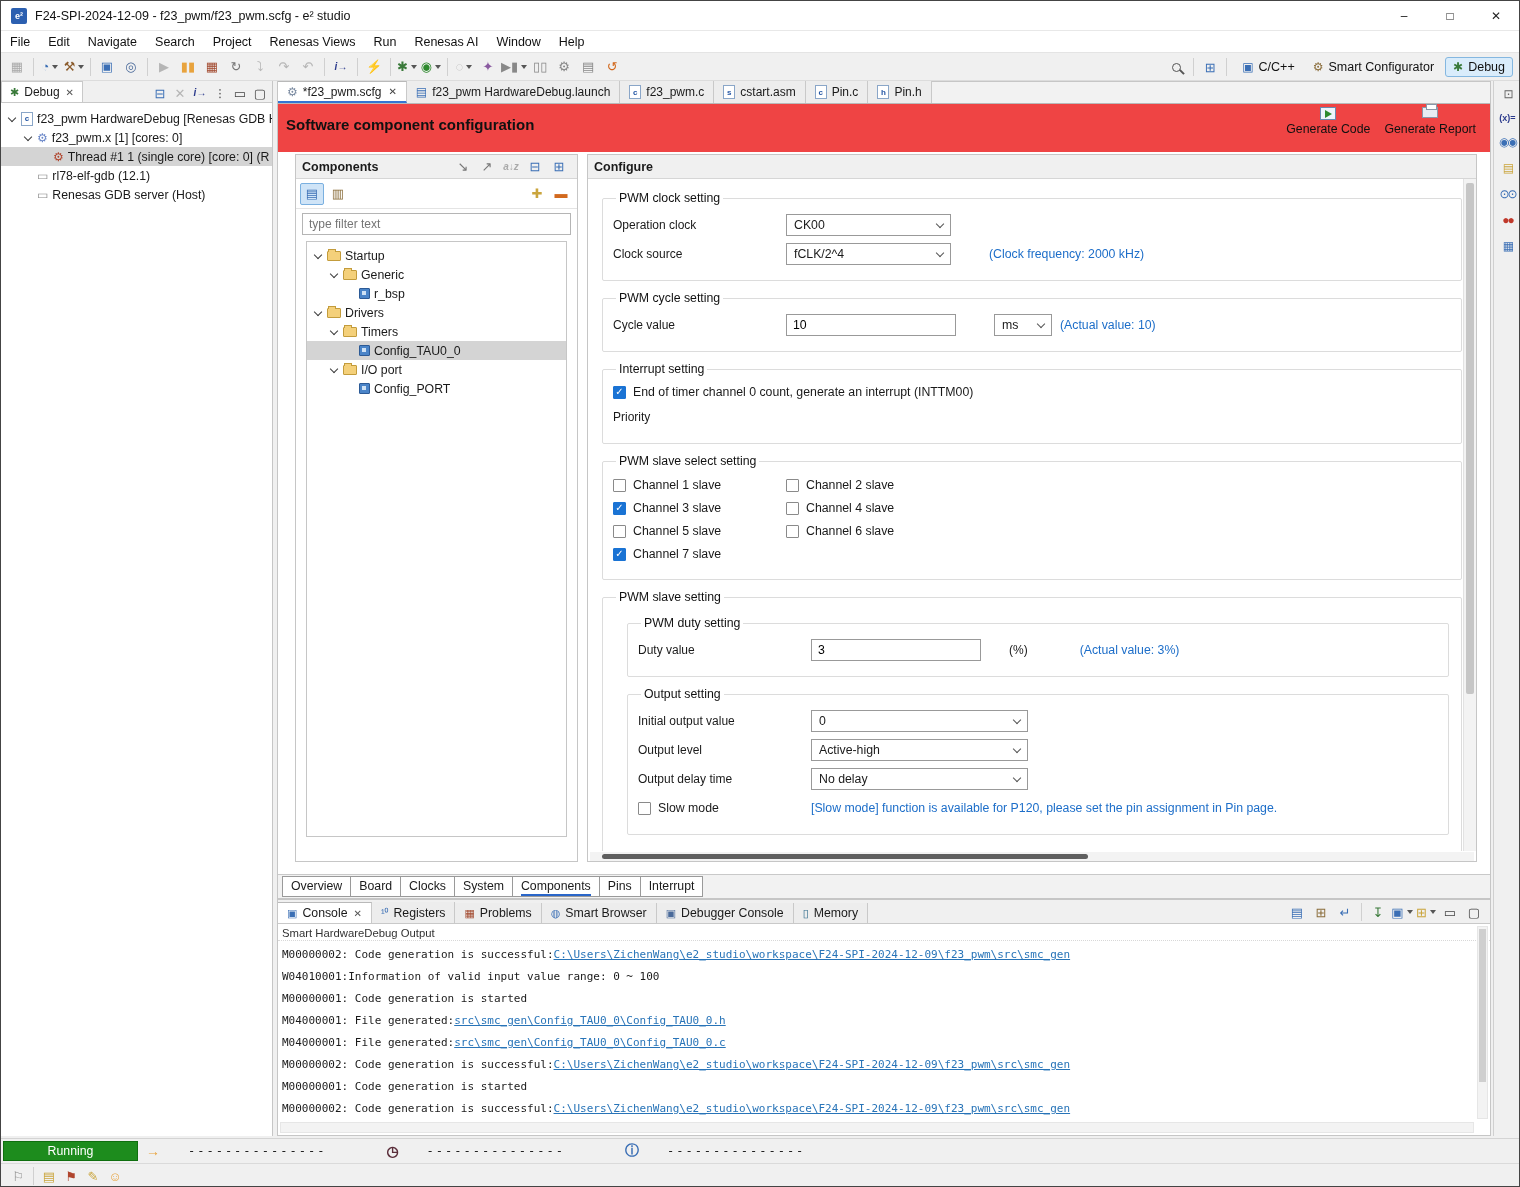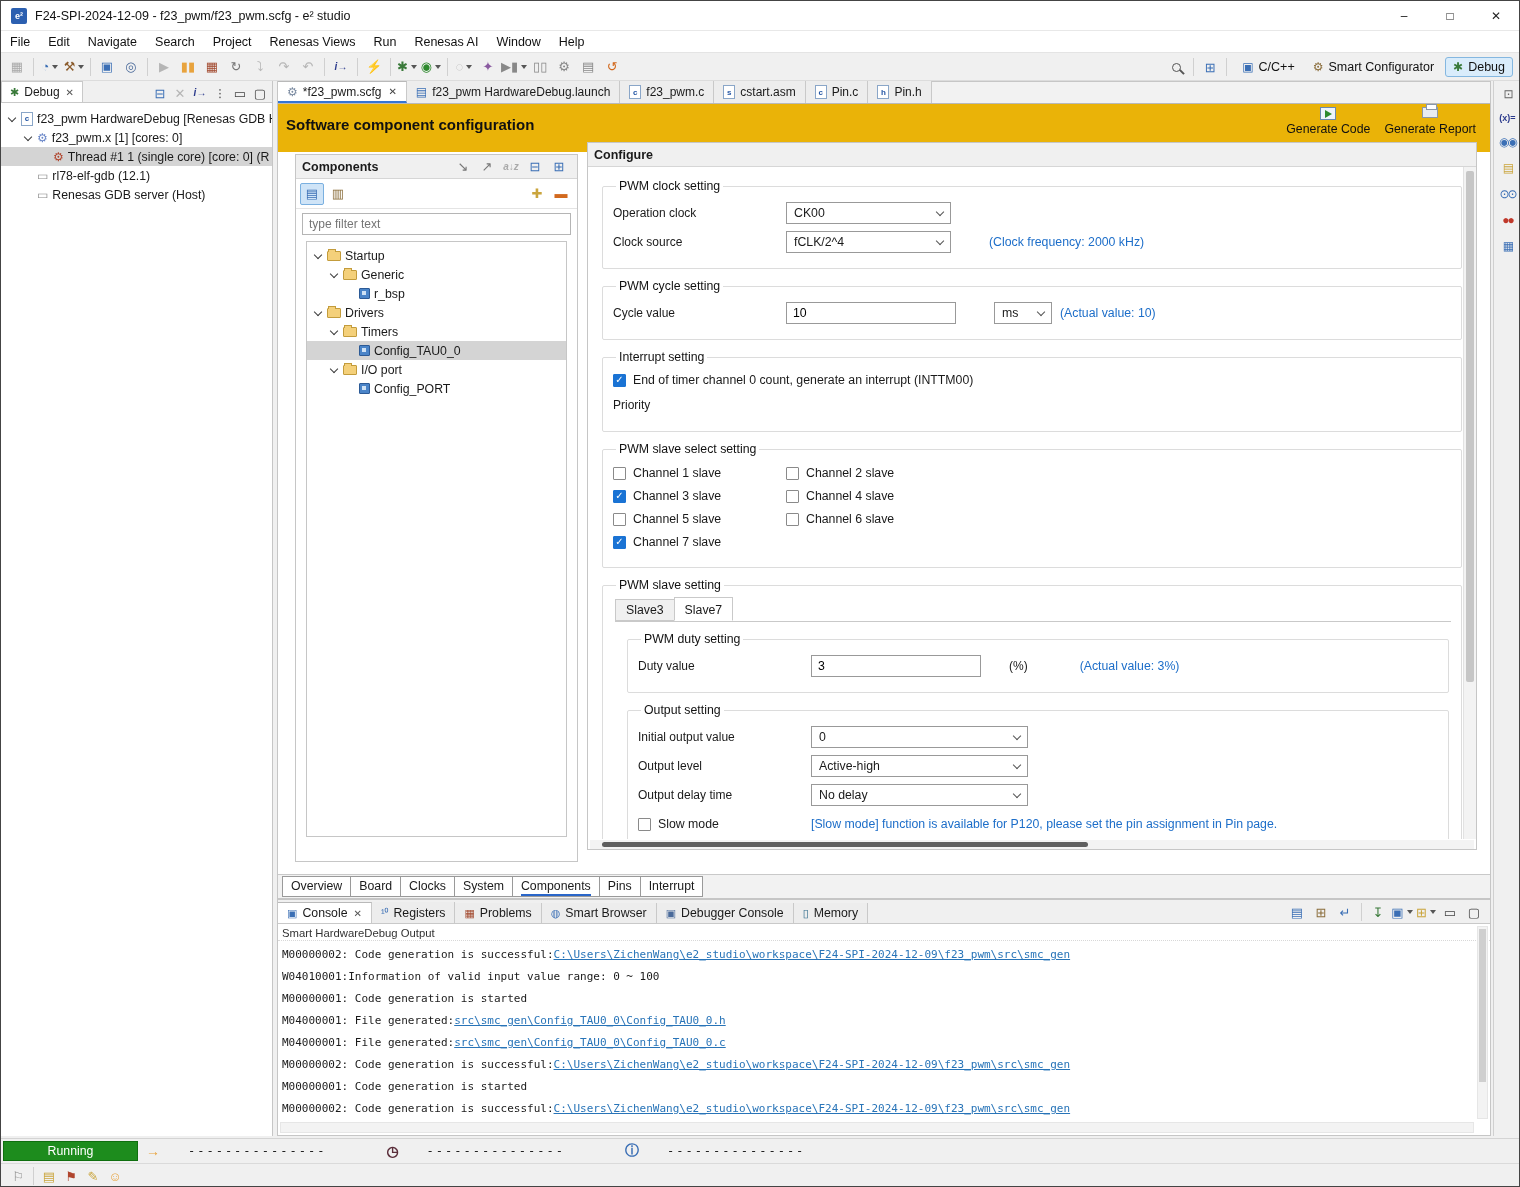--- a/index.html
+++ b/index.html
@@ -54,42 +54,42 @@
   .fileic { width:12px; height:14px; background:#fff; border:1px solid #8aa6c8; color:#2456a4; font-size:8px; font-weight:bold;
     display:inline-flex; align-items:center; justify-content:center; flex:none; }
   .gicon { font-size:12px; flex:none; }
   
   .editor { position:absolute; left:276px; top:0; width:1214px; height:818px; background:#fff; border:1px solid #c6c6c6; }
   .edtabs { height:22px; background:#f2f2f2; border-bottom:1px solid #b9b9b9; display:flex; align-items:flex-end; }
   .edtab { display:flex; align-items:center; padding:3px 9px; font-size:12px; border-right:1px solid #c9c9c9; background:#ededed; height:22px; }
   .edtab.active { background:#fff; border-bottom:2px solid #3575d3; border-top:1px solid #b9b9b9; }
   .edtab .x { margin-left:7px; color:#444; font-size:10px; }
   .edtab .tic { margin-right:5px; }
-  .edhdr { height:48px; background:#eab308; position:relative; }
+  .edhdr { height:48px; background:#ef4444; position:relative; }
   .edtitle { position:absolute; left:8px; top:12px; font-size:15px; font-weight:bold; color:#111; }
   .genbtns { position:absolute; right:14px; top:3px; display:flex; gap:14px; }
   .genbtn { display:flex; flex-direction:column; align-items:center; font-size:12.3px; color:#111; }
   .gcic { width:16px; height:13px; border:1px solid #6a8ab0; background:#eef4fb; position:relative; margin-bottom:2px; }
   .gcic::after { content:""; position:absolute; left:4px; top:2px; border-left:7px solid #2d8a2d; border-top:4px solid transparent; border-bottom:4px solid transparent; }
   .pric { width:16px; height:11px; border:1px solid #8a97a8; background:#e8ecf2; position:relative; margin-bottom:4px; }
   .pric::before { content:""; position:absolute; left:3px; top:-4px; width:9px; height:4px; background:#fff; border:1px solid #8a97a8; }
   
   .comppanel { position:absolute; left:17px; top:72px; width:283px; height:708px; border:1px solid #c6c6c6; background:#fff; }
   .panelhdr { height:24px; background:#f0f0f0; border-bottom:1px solid #d6d6d6; display:flex; align-items:center; padding:0 6px; }
   .panelhdr .ptitle { font-weight:bold; font-size:12.5px; }
   .phicons { margin-left:auto; display:flex; }
   .comptb { height:30px; display:flex; align-items:center; padding:0 4px; border-bottom:1px solid #e4e4e4; }
   .togglebtn { width:24px; height:22px; display:flex; align-items:center; justify-content:center; border:1px solid transparent; border-radius:2px; margin-right:2px; }
   .togglebtn.active { background:#cfe4f7; border-color:#7ab0e0; }
   .comptb .spacer { flex:1; }
   .filterwrap { padding:4px 6px; }
   .filterinput { width:100%; height:22px; border:1px solid #b5b5b5; padding:0 6px; font-size:12px; color:#777; font-family:"Liberation Sans",sans-serif; }
   .comptree { border-top:1px solid #c6c6c6; margin:2px 10px; height:596px; border:1px solid #c6c6c6; padding-top:4px; overflow:hidden; }
   
-  .confpanel { position:absolute; left:309px; top:60px; width:890px; height:708px; border:1px solid #c6c6c6; background:#fff; }
+  .confpanel { position:absolute; left:309px; top:72px; width:890px; height:708px; border:1px solid #c6c6c6; background:#fff; }
   .confbody { position:absolute; left:0; top:24px; right:0; bottom:10px; overflow:hidden; padding:12px 14px 0 14px; }
   fieldset { border:1px solid #dcdcdc; border-radius:2px; padding:2px 10px 8px 10px; margin-bottom:10px; }
   legend { font-size:12.3px; padding:0 3px; margin-left:3px; color:#111; }
   .frow { display:grid; grid-template-columns:173px 1fr; align-items:center; margin:7px 0; min-height:22px; }
   .flabel { font-size:12px; }
   .ctrlline { display:flex; align-items:center; }
   .dd { height:22px; border:1px solid #999; background:#fff; display:inline-flex; align-items:center; padding:0 7px; font-size:12.3px; justify-content:space-between; }
   .dd .dchev { width:6px; height:6px; border-right:1.4px solid #555; border-bottom:1.4px solid #555; transform:rotate(45deg); margin-left:8px; margin-top:-3px; }
   .w165 { width:165px; } .w58 { width:58px; } .w215 { width:217px; }
   .inp { height:22px; border:1px solid #999; padding:0 6px; font-size:12.3px; font-family:"Liberation Sans",sans-serif; }
@@ -554,24 +554,20 @@
                 </span>
                 <span class="cbitem">
                   <span class="cb on"></span>
                   <span>Channel 7 slave</span>
                 </span>
               </div>
           </fieldset>
 
           <fieldset style="padding-bottom:14px">
             <legend>PWM slave setting</legend>
-            <div class="slavetabs" id="slave-tabs">
-                <span class="stab">Slave3</span>
-                <span class="stab active">Slave7</span>
-              </div>
             <div class="slaveinner">
 
               <fieldset>
                 <legend>PWM duty setting</legend>
                 <div class="frow">
                   <span class="flabel">Duty value</span>
                   <span class="ctrlline">
                     <input class="inp w170" value="3" style="">
                     <span style="margin-left:28px">(%)</span>
                     <span class="bluenote" style="margin-left:52px">(Actual value: 3%)</span>

